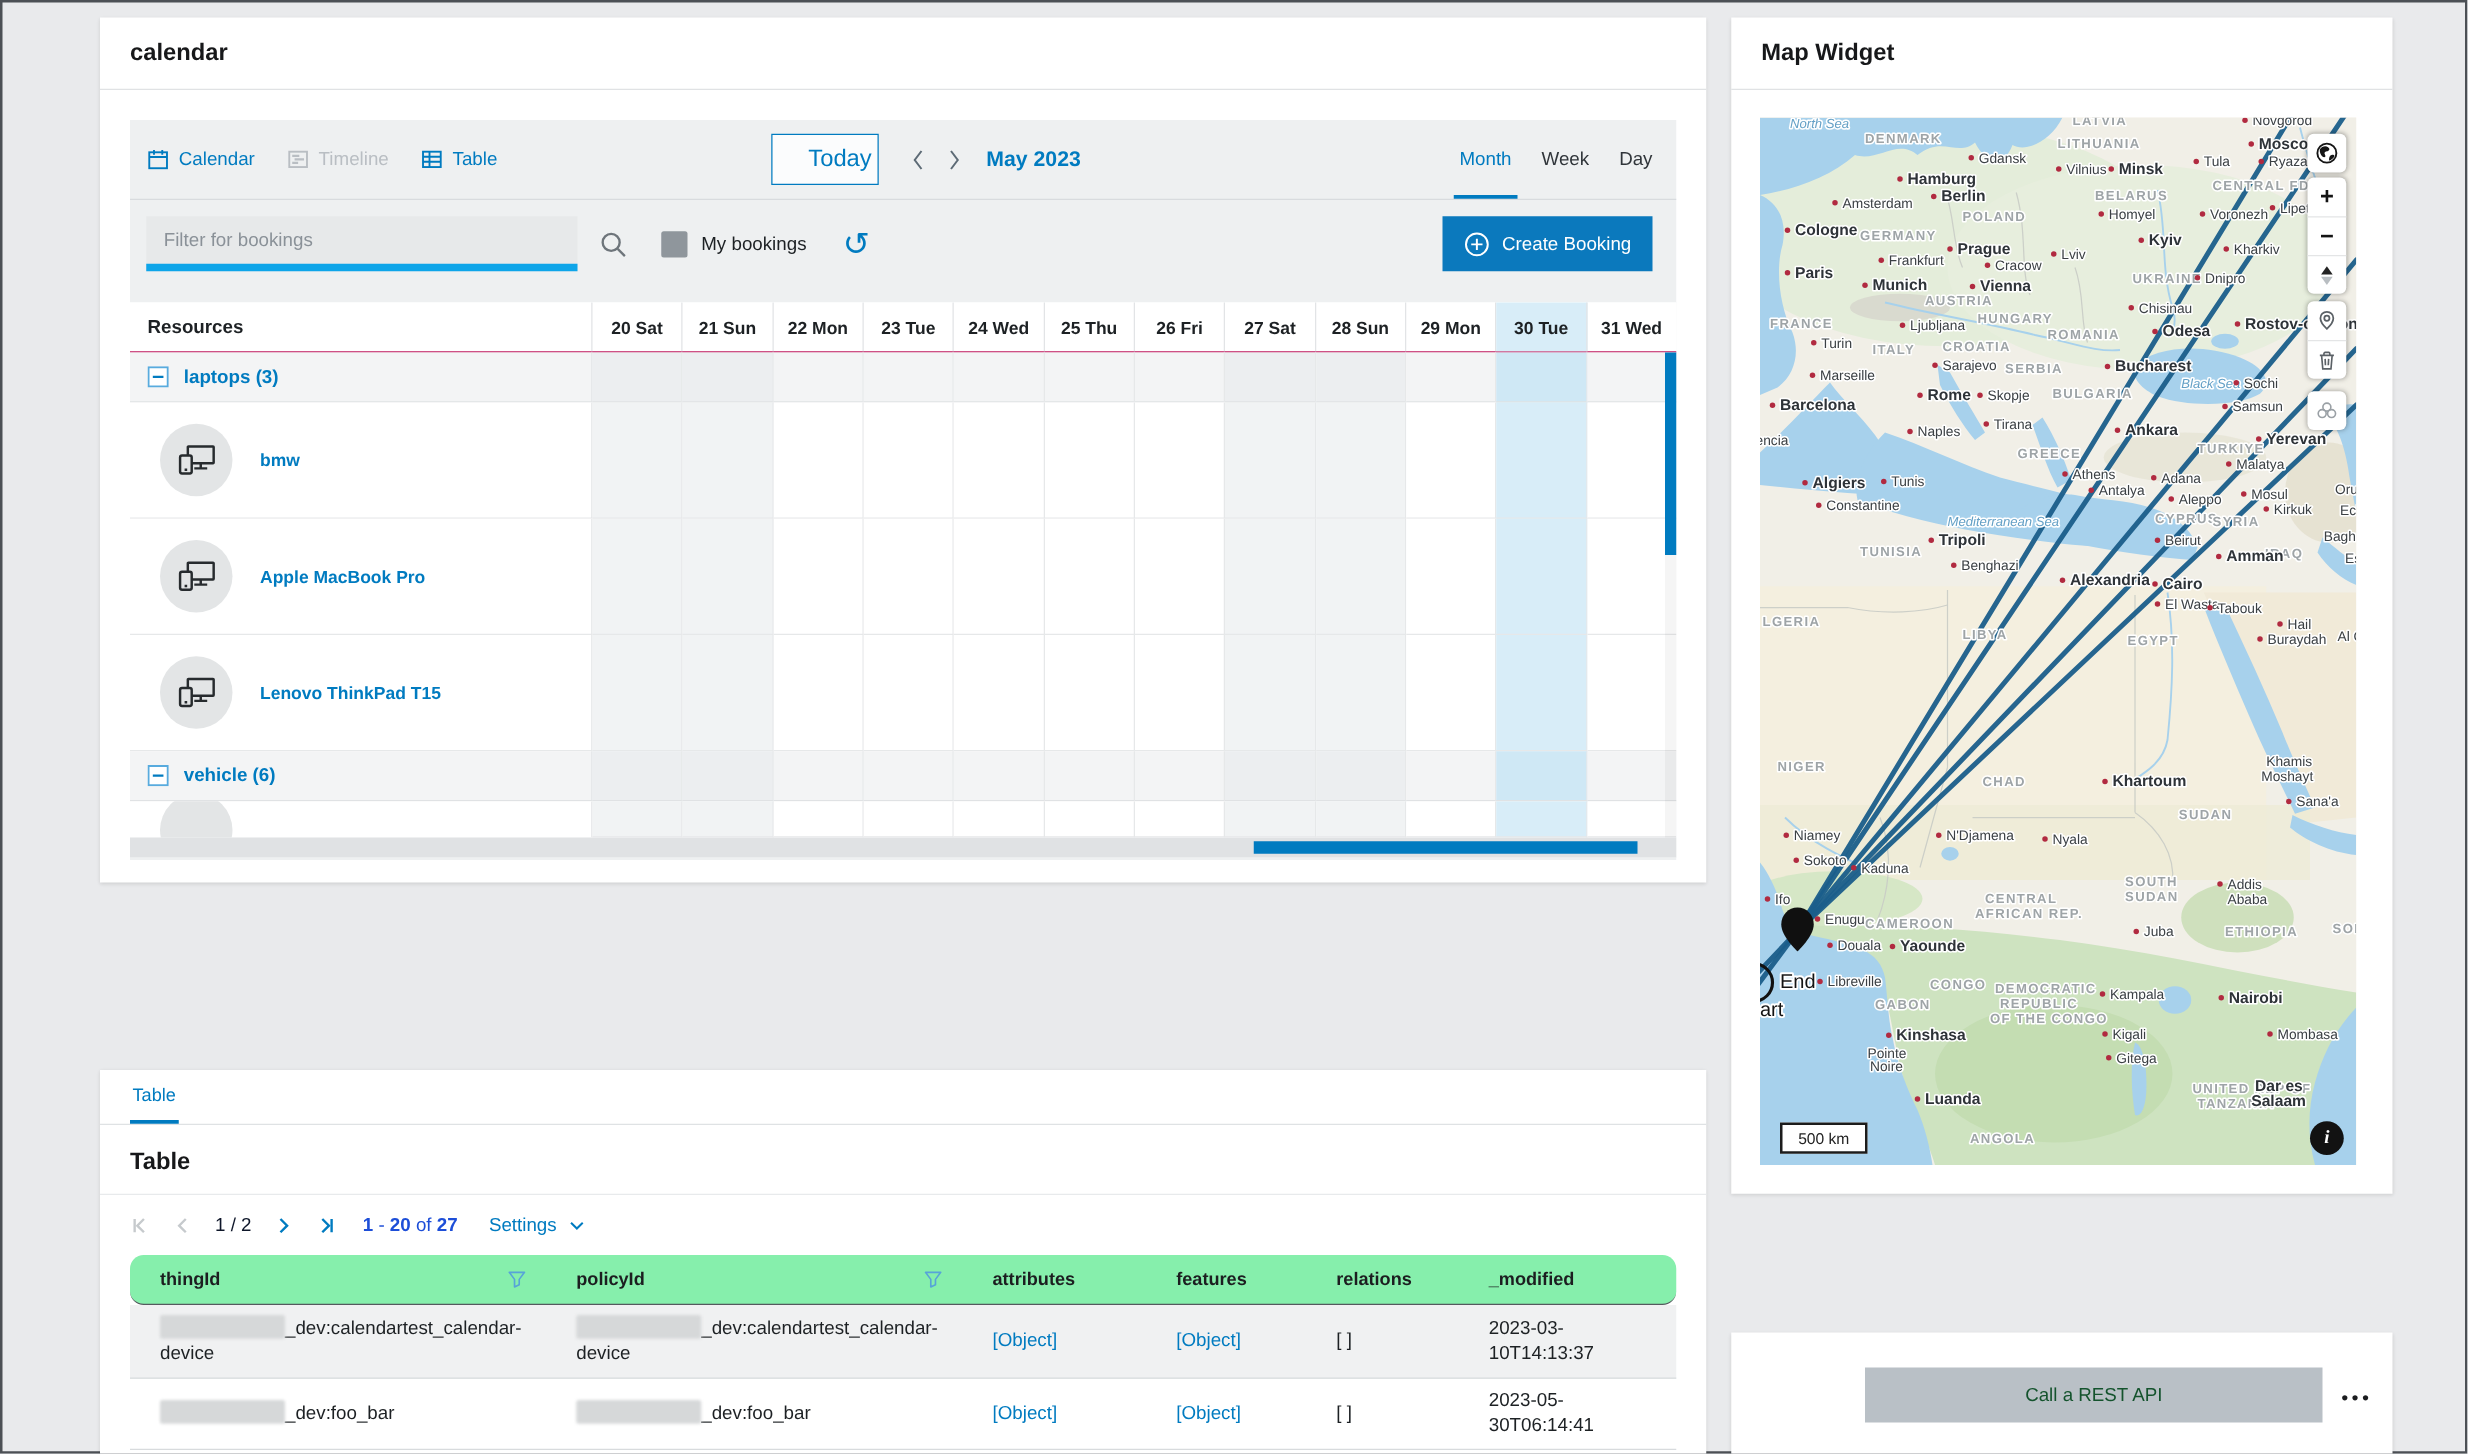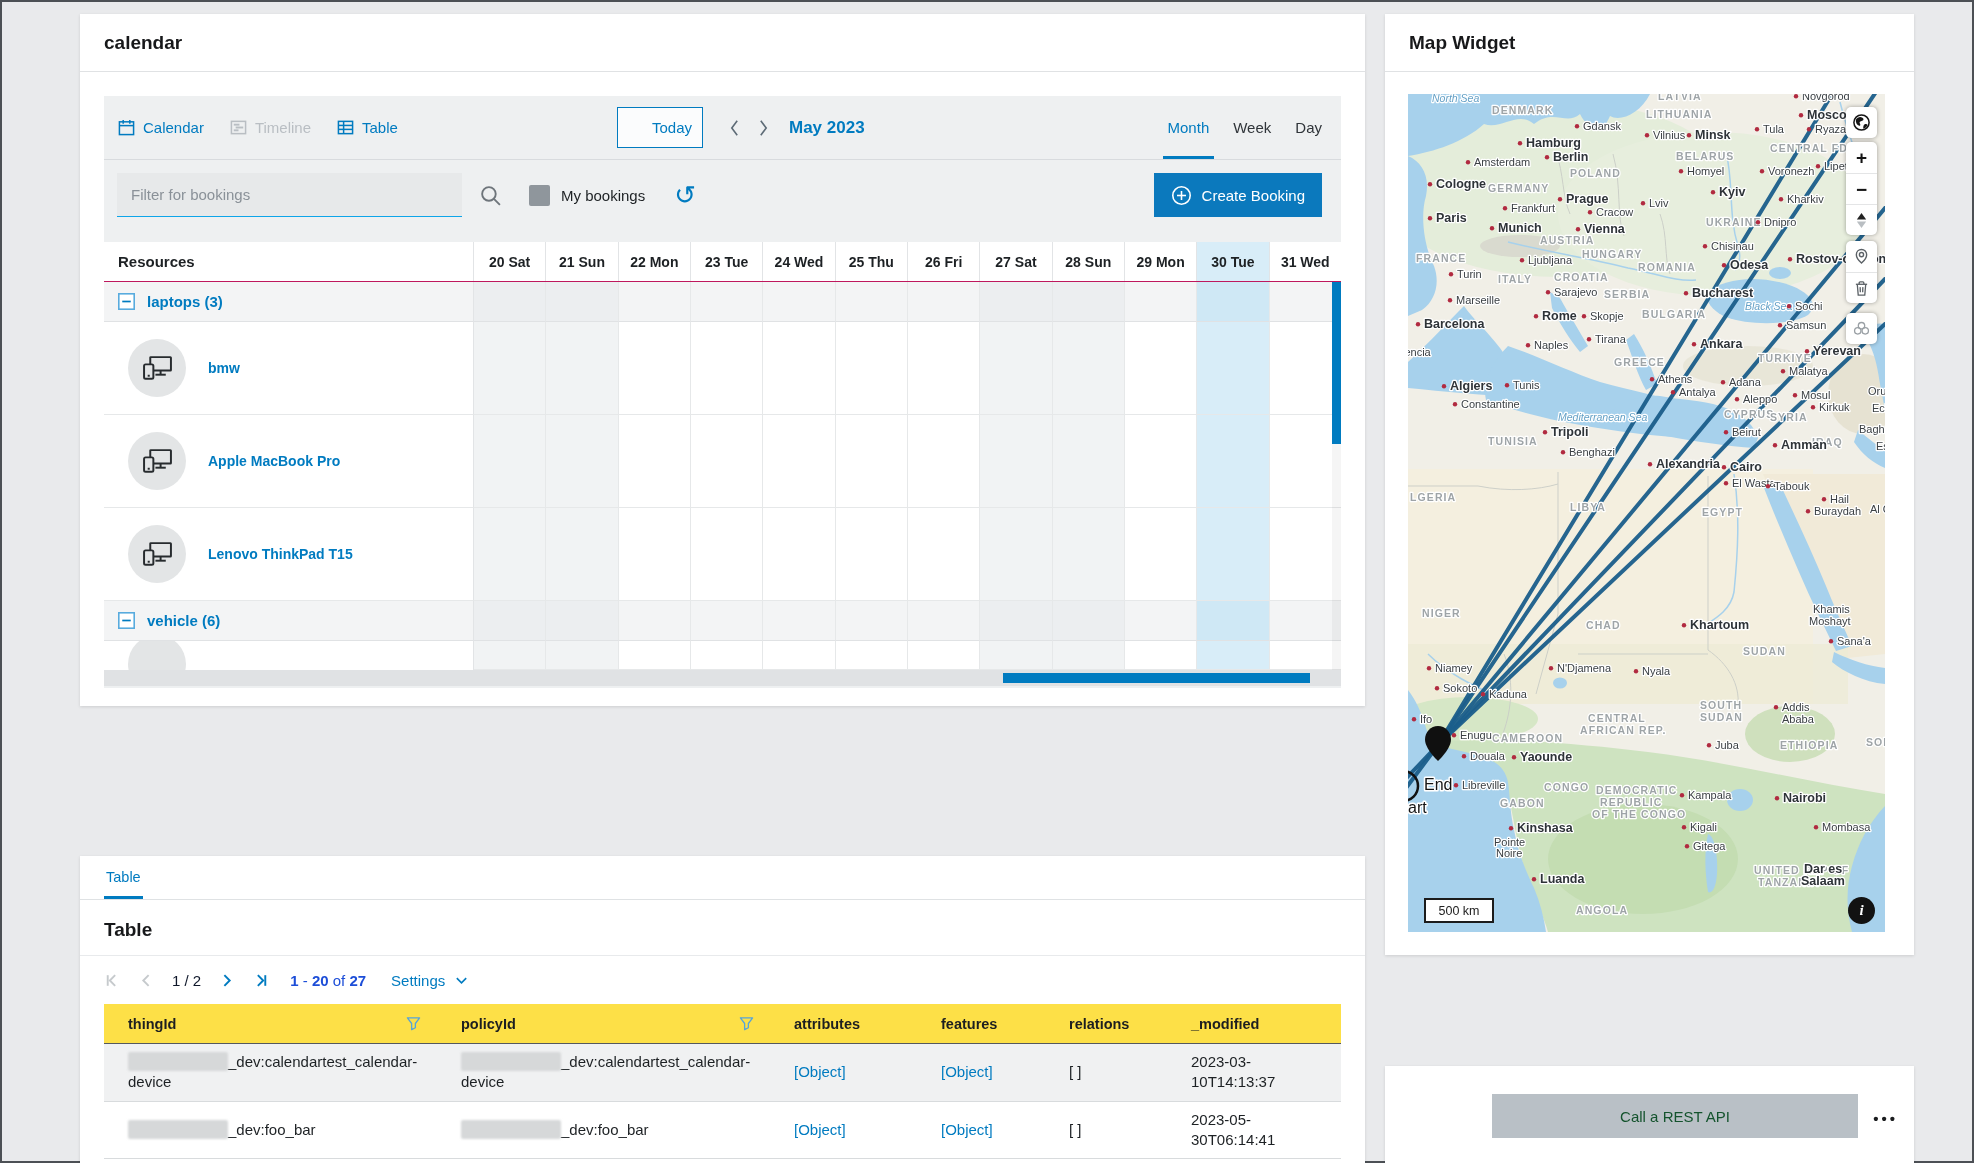--- a/index.html
+++ b/index.html
@@ -18,31 +18,31 @@
 
   
   .cal-widget { position:absolute; left:24px; top:82px; width:1237px; bottom:18px; background:#eef0f1; }
   .cal-toolbar { position:relative; height:64px; border-bottom:1px solid #d8dbde; }
   .view-switch { position:absolute; left:14px; top:0; bottom:0; display:flex; align-items:center; gap:26px; }
   .view-item { display:flex; align-items:center; gap:8px; font-size:15px; color:#007bc0; cursor:pointer; }
   .view-item.disabled { color:#b9bec3; }
   .view-item svg { display:block; }
   .center-controls { position:absolute; left:513px; top:0; bottom:0; display:flex; align-items:center; }
   .today-btn { height:41px; width:86px; border:1px solid #007bc0; background:#fbfcfd; color:#007bc0;
-               font-size:15px; font-family:inherit; cursor:pointer;padding-left:24px; }
+               font-size:19px; font-family:inherit; cursor:pointer;padding-left:24px; }
   .nav-chev { display:flex; align-items:center; padding:4px; cursor:pointer; }
   .nav-chev.prev { margin-left:22px; } .nav-chev.next { margin-left:10px; }
   .period { margin-left:16px; font-size:17px; font-weight:700; color:#007bc0; }
   .range-switch { position:absolute; right:19px; top:0; bottom:0; display:flex; align-items:stretch; gap:24px; }
   .range-item { display:flex; align-items:center; position:relative; font-size:15px; color:#30353a; cursor:pointer; }
   .range-item.active { color:#007bc0; }
   .range-item.active::after { content:""; position:absolute; left:-5px; right:-5px; bottom:0; height:3px; background:#007bc0; }
 
   .cal-filterbar { height:70px; display:flex; align-items:center; padding:0 19px 0 13px; }
-  .filter-input { width:345px; height:44px; background:#e7e9ea; border:none; border-bottom:1px solid #0ea5e9;
+  .filter-input { width:345px; height:44px; background:#e7e9ea; border:none; border-bottom:6px solid #0ea5e9;
                   padding:0 14px; font-size:15px; font-family:inherit; color:#2b2f33; }
   .filter-input::placeholder { color:#8a9198; }
   .search-btn { margin-left:17px; cursor:pointer; display:flex; }
   .mybook-box { margin-left:27px; width:21px; height:21px; background:#8f969c; border-radius:2px; cursor:pointer; }
   .mybook-label { margin-left:11px; font-size:15px; color:#1d2124; }
   .refresh-btn { margin-left:29px; font-size:26px; line-height:1; color:#007bc0; cursor:pointer; }
   .fb-spacer { flex:1; }
   .create-btn { height:44px; padding:0 17px; background:#0b79bd; border:none; color:#fff; font-size:15px;
                 font-family:inherit; display:flex; align-items:center; gap:10px; cursor:pointer; }
 
@@ -108,21 +108,21 @@
   .tab-row { height:44px; border-bottom:1px solid #dfe2e4; display:flex; align-items:flex-end; padding:0 24px; }
   .tab-item { font-size:14.5px; color:#007bc0; padding:0 2px 11px; border-bottom:3px solid #007bc0; cursor:pointer; }
   .tbl-heading { padding:19px 24px 14px; font-size:19px; font-weight:700; color:#17181a; border-bottom:1px solid #e8eaec; }
   .pag-row { height:48px; display:flex; align-items:center; padding:0 24px; gap:17px; font-size:15px; }
   .pag-btn { display:flex; align-items:center; cursor:pointer; }
   .pag-page { color:#0f172a; cursor:pointer; }
   .pag-range { color:#1d4ed8; margin-left:4px; }
   .pag-range b { font-weight:700; }
   .settings { margin-left:8px; display:flex; align-items:center; gap:9px; color:#007bc0; cursor:pointer; }
   .data-table { margin:0 24px; }
-  .dt-header { display:flex; background:#fde047; height:40px; border-bottom:1px solid #55595e; }
+  .dt-header { display:flex; background:#86efac; height:40px; border-bottom:1px solid #55595e;border-radius:11px; }
   .dt-hcell { display:flex; align-items:center; font-size:14.5px; font-weight:700; color:#1c1e20; padding-left:24px; }
   .dt-hcell .spacer { flex:1; }
   .dt-hcell .funnel { margin-right:16px; cursor:pointer; display:flex; }
   .dt-row { display:flex; min-height:56px; font-size:15px; color:#1d2124; border-bottom:1px solid #d8dbdd; align-items:center; }
   .dt-row.alt { background:#f0f1f2; }
   .dt-cell { padding:8px 8px 8px 24px; line-height:1.35; }
   .dt-cell.obj { color:#007bc0; cursor:pointer; }
   .redacted { display:inline-block; width:100px; height:19px; background:#d6d8d9; border-radius:2px;
               filter:blur(1.3px); vertical-align:-4px; }
 

